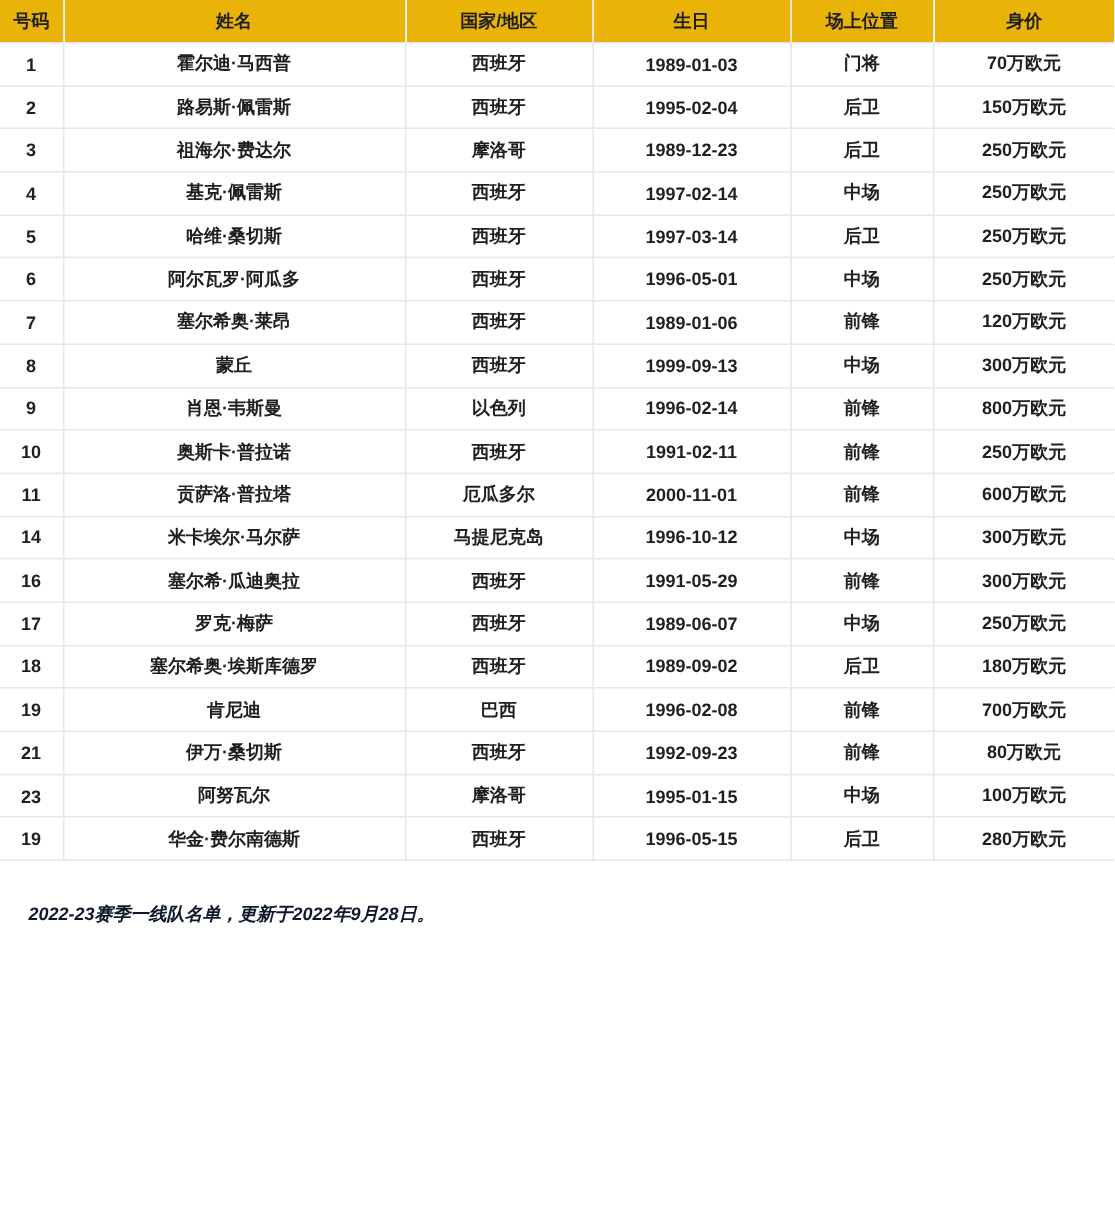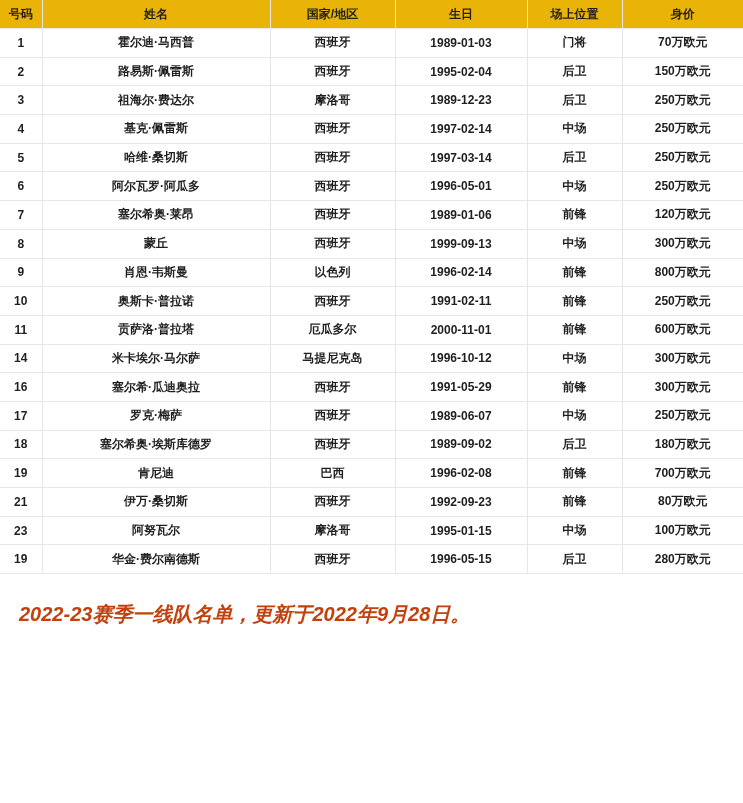--- a/index.html
+++ b/index.html
@@ -44,24 +44,24 @@
   table.roster tr > *:first-child { border-left: none; }
   table.roster tr > *:last-child  { border-right: none; }
   .col-number   { width: 42px;  }
   .col-name     { width: 228px; }
   .col-country  { width: 125px; }
   .col-birthday { width: 132px; }
   .col-position { width: 95px;  }
   .col-value    { width: 121px; }
   .footnote {
     margin: 27px 0 0 19px;
-    font-size: 20px;
+    font-size: 12px;
     font-weight: bold;
     font-style: italic;
-    color: #c2410c;
+    color: #0f172a;
   }
 </style>
 </head>
 <body>
 
 <div class="page">
 
   <table class="roster">
     <colgroup>
       <col class="col-number">

